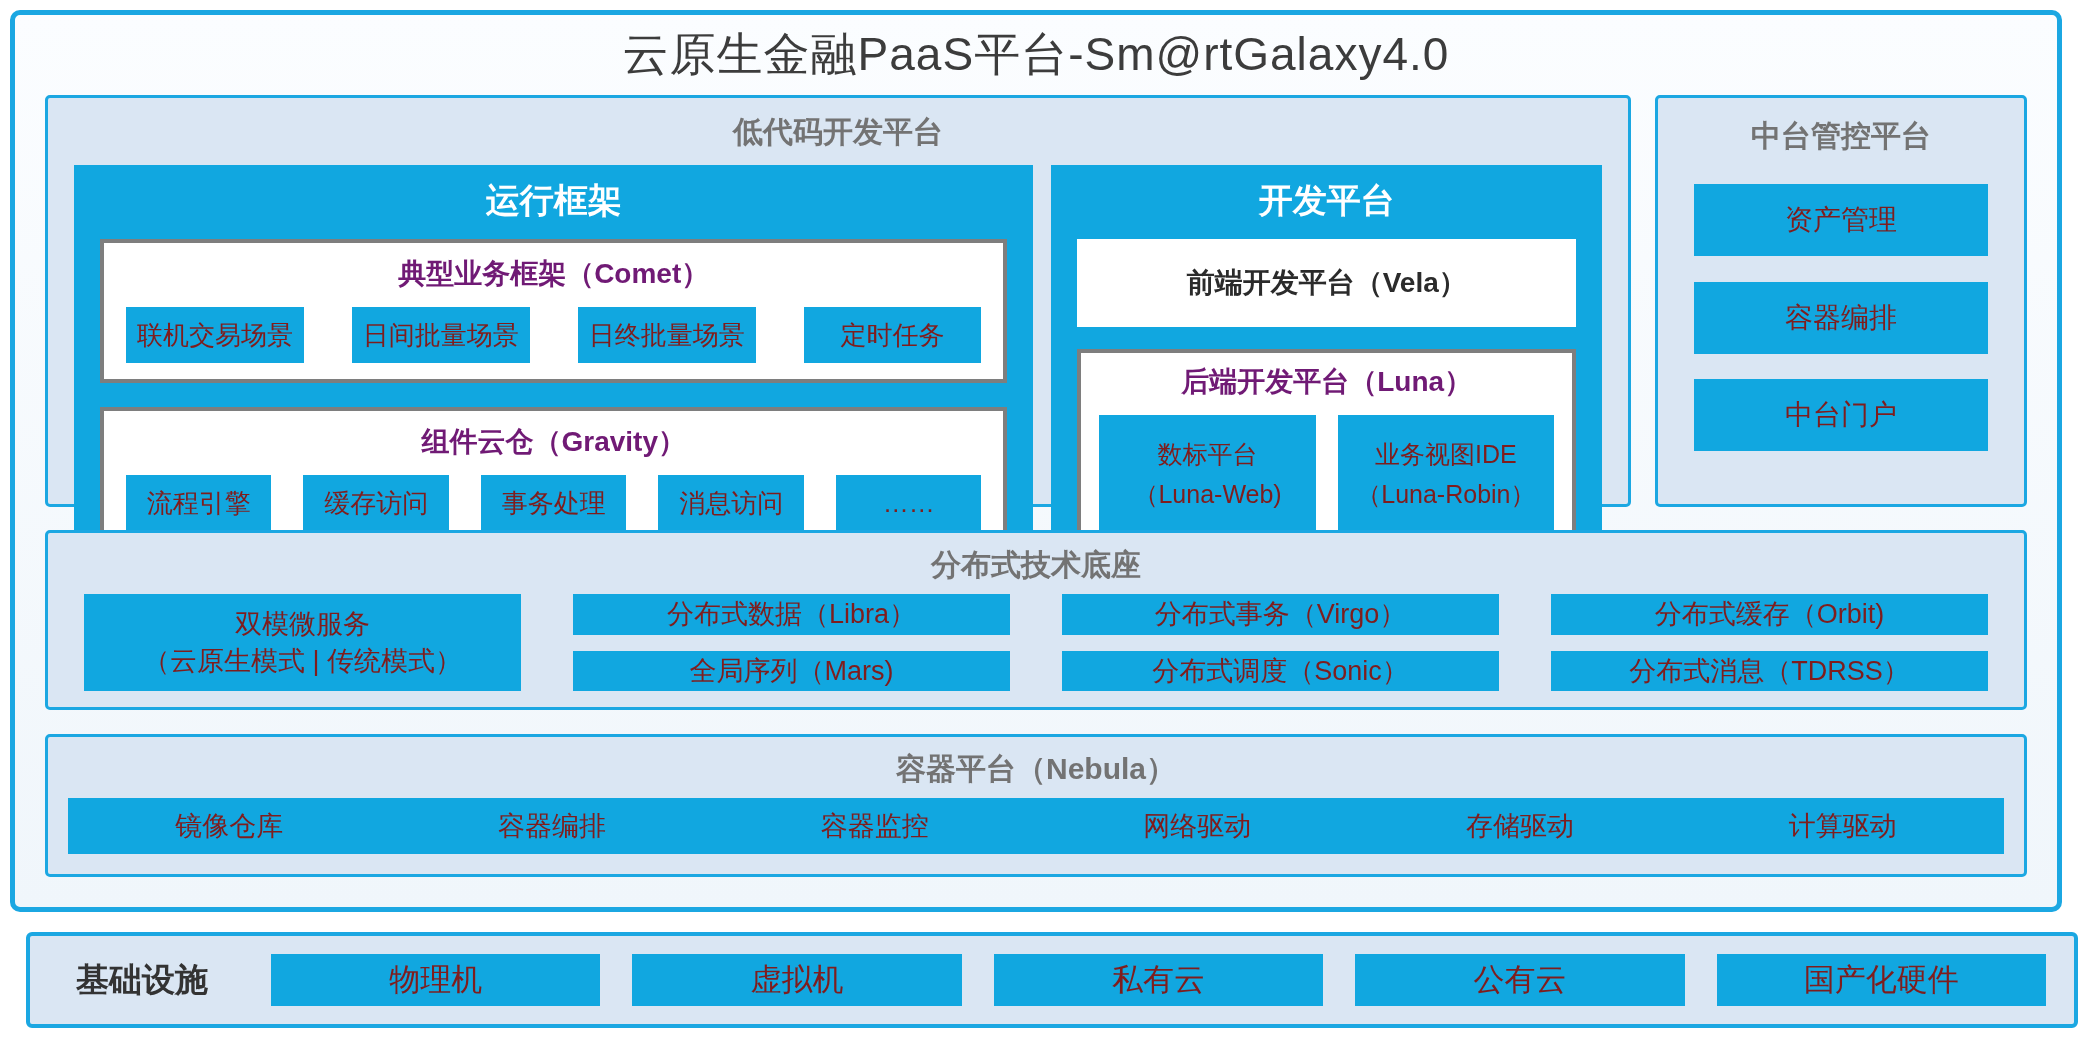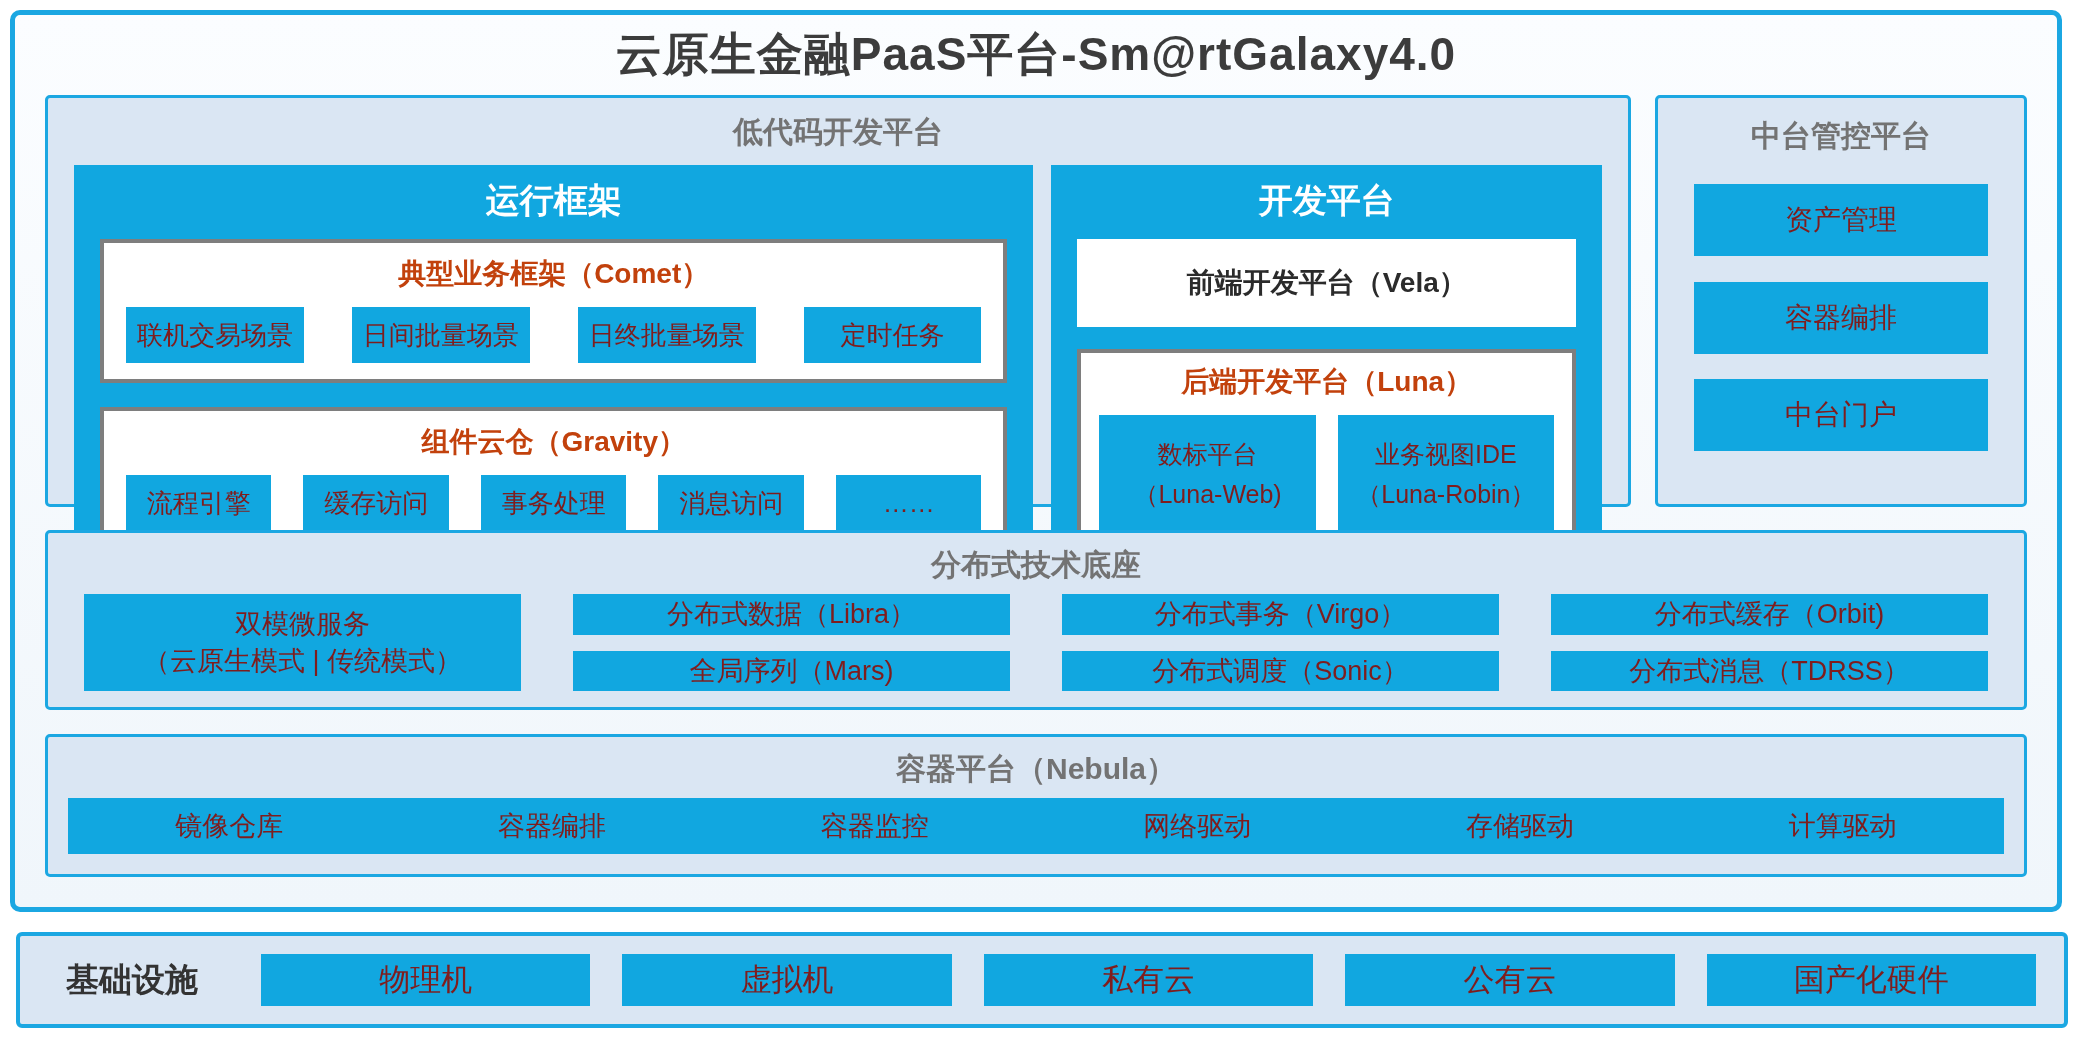--- a/index.html
+++ b/index.html
@@ -20,21 +20,21 @@
     border-radius: 10px;
     background: linear-gradient(180deg, #FBFDFF 0%, #F0F6FB 100%);
     padding: 0 30px;
     display: flex;
     flex-direction: column;
   }
 
   .main-title {
     height: 80px;
     display: flex; align-items: center; justify-content: center;
-    font-size: 46px; font-weight: bold; color: #3C3C3C;
+    font-size: 46px; font-weight: normal; color: #3C3C3C;
     letter-spacing: 1px;
   }
 
   .section {
     background: #DAE6F3;
     border: 3px solid #1BA7E2;
     border-radius: 5px;
     display: flex; flex-direction: column;
   }
   .section-title {
@@ -63,21 +63,21 @@
   .white-box {
     background: #ffffff;
     border: 4px solid #7E7E7E;
     flex: 1;
     display: flex; flex-direction: column;
     padding: 4px 22px 16px;
   }
   .white-box + .white-box { margin-top: 24px; }
   .wb-title {
     text-align: center;
-    font-size: 28px; font-weight: 600; color: #c2410c;
+    font-size: 28px; font-weight: 600; color: #701a75;
     padding: 8px 0 14px;
   }
   .btn-row { display: flex; gap: 48px; flex: 1; }
   .btn-row-tight { gap: 32px; }
   .btn {
     background: #11A7E0; color: #7f1d1d;
     display: flex; align-items: center; justify-content: center;
     font-size: 26px; text-align: center;
   }
   .btn-row .btn { flex: 1; min-height: 56px; }
@@ -120,21 +120,21 @@
 
   
   .row-c { margin-top: 24px; height: 143px; }
   .row-c .section-title { padding: 12px 0 8px; }
   .cp-btns { flex: 1; display: flex; padding: 0 20px 20px; }
   .cp-btns .btn { flex: 1; font-size: 27px; }
 
   
   .infra-frame {
     position: absolute;
-    left: 16px; top: 932px;
+    left: 26px; top: 932px;
     width: 2052px; height: 96px;
     border: 4px solid #1BA7E2;
     border-radius: 6px;
     background: #DAE6F3;
     display: flex; align-items: center;
     padding: 0 28px;
     gap: 28px;
   }
   .infra-label {
     width: 185px; flex-shrink: 0;

